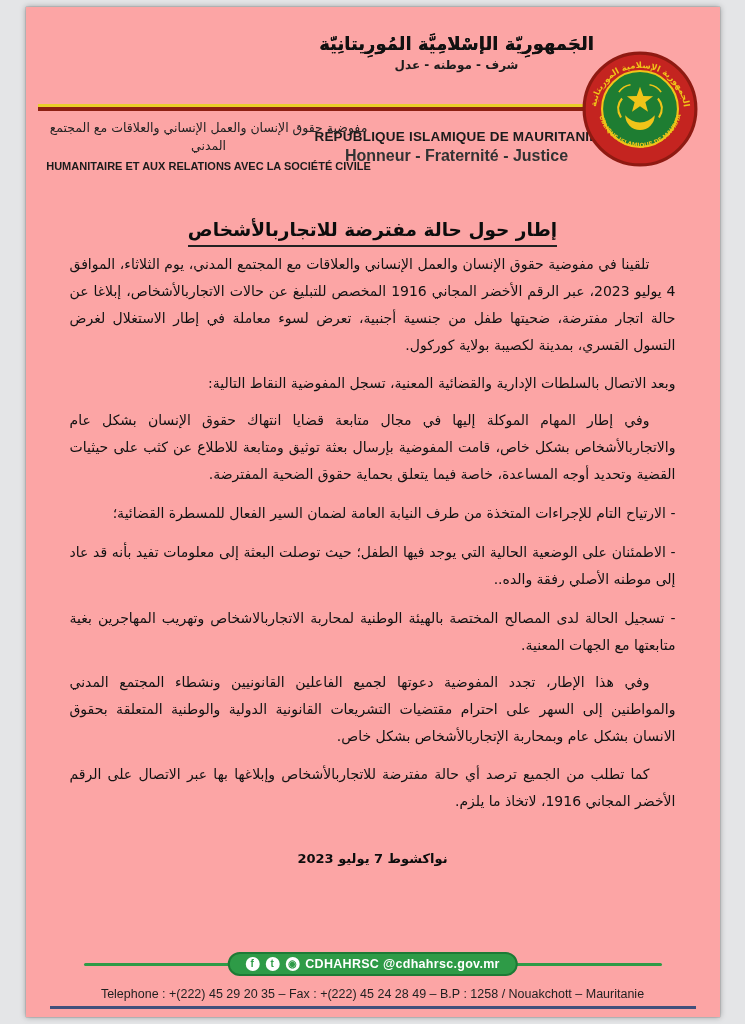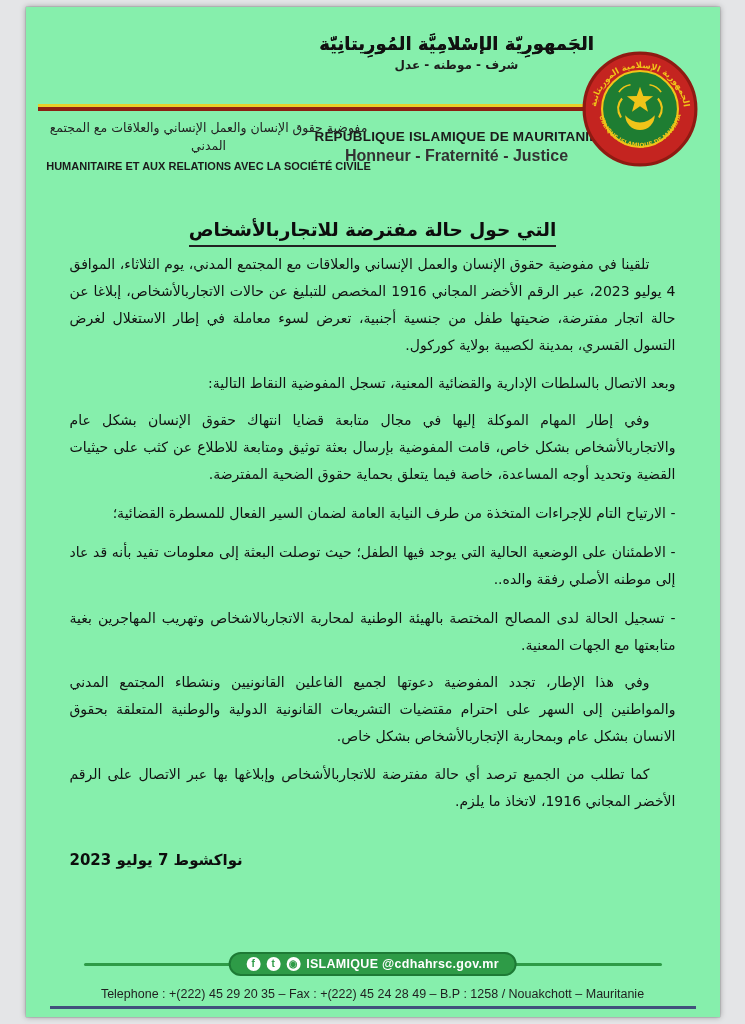--- a/index.html
+++ b/index.html
@@ -12,21 +12,21 @@
   html,body{width:745px; height:1024px; overflow:hidden;}
   body{
     background:#e4e5e7;
     font-family:"DejaVu Sans", sans-serif;
     color:var(--ink);
   }
   .page{
     position:relative;
     width:694px; height:1010px;
     margin:7px auto;
-    background:#86efac;
+    background:#fca5a5;
     box-shadow:0 0 6px rgba(0,0,0,.35), 0 0 1px rgba(0,0,0,.5);
   }
   
   .header{position:relative; height:198px;}
   .calligraphy{
     position:absolute; top:26px; right:108px; width:310px; text-align:center;
     direction:rtl;
   }
   .calligraphy .big{
     font-weight:bold; font-size:18px; letter-spacing:.5px; color:#111;
@@ -61,21 +61,21 @@
     font-weight:bold; font-size:18.5px; color:#0d0d0d;
     border-bottom:2px solid #222; padding-bottom:5px;
   }
   .para{
     font-size:14px; line-height:1.92; text-align:justify; color:#111;
     margin-top:11px;
   }
   .para.indent{text-indent:26px;}
   .para.bullet{margin-top:12px;}
   .date-line{
-    direction:rtl; text-align:left; font-weight:bold; font-size:15px;
+    direction:rtl; text-align:center; font-weight:bold; font-size:13px;
     margin:36px 0 0; color:#0d0d0d;
   }
   
   .footer{position:absolute; left:0; right:0; bottom:8px;}
   .social-band{position:relative; height:30px; margin-bottom:8px;}
   .social-line{
     position:absolute; top:50%; left:58px; right:58px; height:3px;
     margin-top:-1px; background:var(--footer-green); border-radius:2px;
   }
   .social-pill{
@@ -148,21 +148,21 @@
         <path d="M 17,-2 Q 24,6 18,16" stroke="var(--seal-gold)" stroke-width="2" fill="none"></path>
         <path d="M -20,-8 Q -16,-14 -9,-15" stroke="var(--seal-gold)" stroke-width="1.6" fill="none"></path>
         <path d="M 20,-8 Q 16,-14 9,-15" stroke="var(--seal-gold)" stroke-width="1.6" fill="none"></path>
       </g>
     </svg>
   </div>
 
   <div class="doc-body">
 
     <div class="doc-title">
-      <span>التي حول حالة مفترضة للاتجاربالأشخاص</span>
+      <span>إطار حول حالة مفترضة للاتجاربالأشخاص</span>
     </div>
 
     <p class="para indent">تلقينا في مفوضية حقوق الإنسان والعمل الإنساني والعلاقات مع المجتمع المدني، يوم الثلاثاء، الموافق 4 يوليو 2023، عبر الرقم الأخضر المجاني 1916 المخصص للتبليغ عن حالات الاتجاربالأشخاص، إبلاغا عن حالة اتجار مفترضة، ضحيتها طفل من جنسية أجنبية، تعرض لسوء معاملة في إطار الاستغلال لغرض التسول القسري، بمدينة لكصيبة بولاية كوركول.</p>
     <p class="para">وبعد الاتصال بالسلطات الإدارية والقضائية المعنية، تسجل المفوضية النقاط التالية:</p>
     <p class="para indent">وفي إطار المهام الموكلة إليها في مجال متابعة قضايا انتهاك حقوق الإنسان بشكل عام والاتجاربالأشخاص بشكل خاص، قامت المفوضية بإرسال بعثة توثيق ومتابعة للاطلاع عن كثب على حيثيات القضية وتحديد أوجه المساعدة، خاصة فيما يتعلق بحماية حقوق الضحية المفترضة.</p>
 
     <p class="para bullet">- الارتياح التام للإجراءات المتخذة من طرف النيابة العامة لضمان السير الفعال للمسطرة القضائية؛</p>
     <p class="para bullet">- الاطمئنان على الوضعية الحالية التي يوجد فيها الطفل؛ حيث توصلت البعثة إلى معلومات تفيد بأنه قد عاد إلى موطنه الأصلي رفقة والده..</p>
     <p class="para bullet">- تسجيل الحالة لدى المصالح المختصة بالهيئة الوطنية لمحاربة الاتجاربالاشخاص وتهريب المهاجرين بغية متابعتها مع الجهات المعنية.</p>
 
@@ -173,21 +173,21 @@
   </div>
 
   <div class="footer">
 
     <div class="social-band">
       <div class="social-line"></div>
       <div class="social-pill">
         <span class="icon-circle">f</span>
         <span class="icon-circle">t</span>
         <span class="icon-circle">◉</span>
-        <span class="label">ISLAMIQUE @cdhahrsc.gov.mr</span>
+        <span class="label">CDHAHRSC @cdhahrsc.gov.mr</span>
       </div>
     </div>
 
     <div class="contact">Telephone : +(222) 45 29 20 35 – Fax : +(222) 45 24 28 49 – B.P : 1258 / Nouakchott – Mauritanie</div>
     <div class="navy-rule"></div>
   </div>
 
 </div>
 
 </body></html>

